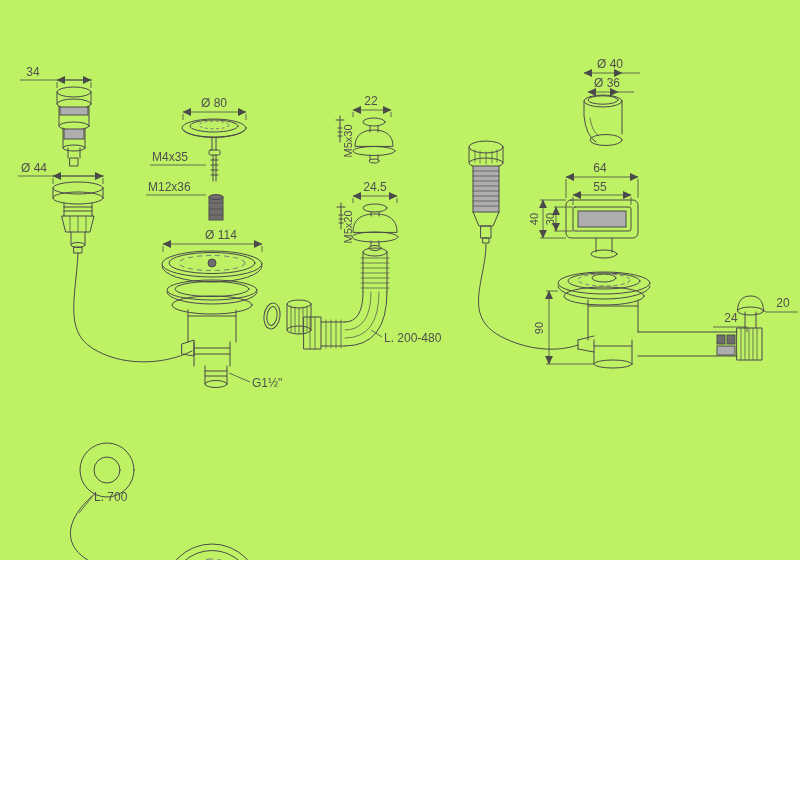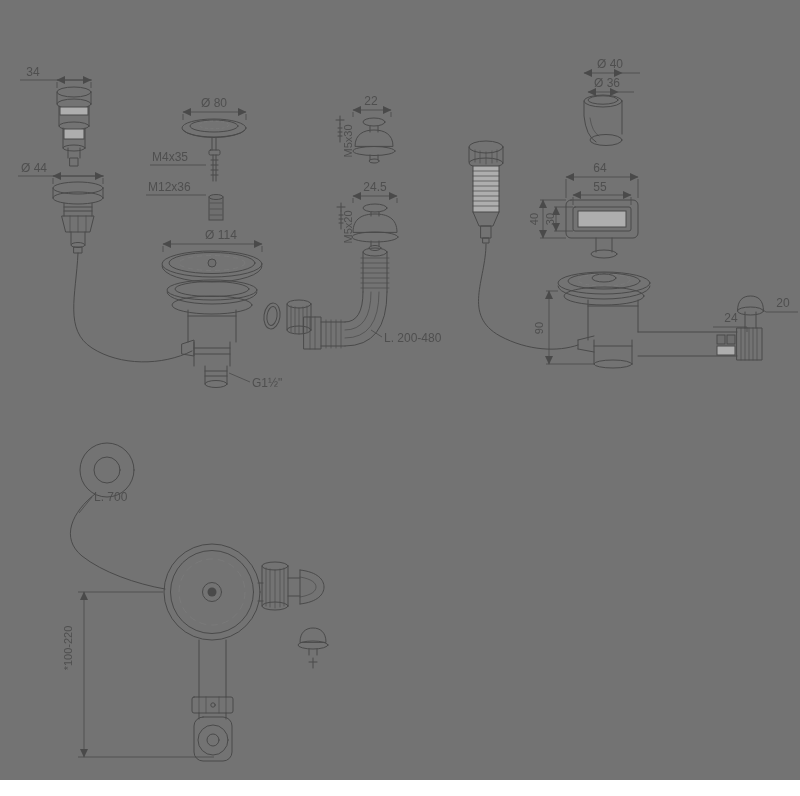--- a/index.html
+++ b/index.html
@@ -1,16 +1,16 @@
 <!DOCTYPE html>
 <html><head>
 <meta charset="utf-8">
 <style>
   html,body{margin:0;padding:0;background:#fff;}
-  .stage{position:relative;width:800px;height:780px;background:#737373;overflow:hidden;}
+  .stage{position:relative;width:800px;height:560px;background:#bef264;overflow:hidden;}
   svg{font-family:"Liberation Sans", sans-serif;}
   .ln{fill:none;stroke:#4a4a4a;stroke-width:1;stroke-linecap:round;stroke-linejoin:round;}
   .thin{stroke-width:.7;}
   .dim{fill:none;stroke:#4a4a4a;stroke-width:.8;}
   .txt{fill:#4f4f4f;font-size:12px;}
   .txtv{fill:#4f4f4f;font-size:11px;}
   .shade{fill:#aeaeae;stroke:#4a4a4a;stroke-width:1;}
   .dark{fill:#6e6e6e;stroke:#4a4a4a;stroke-width:1;}
   .mesh{fill:none;stroke:#7a7a7a;stroke-width:1;}
 </style>

